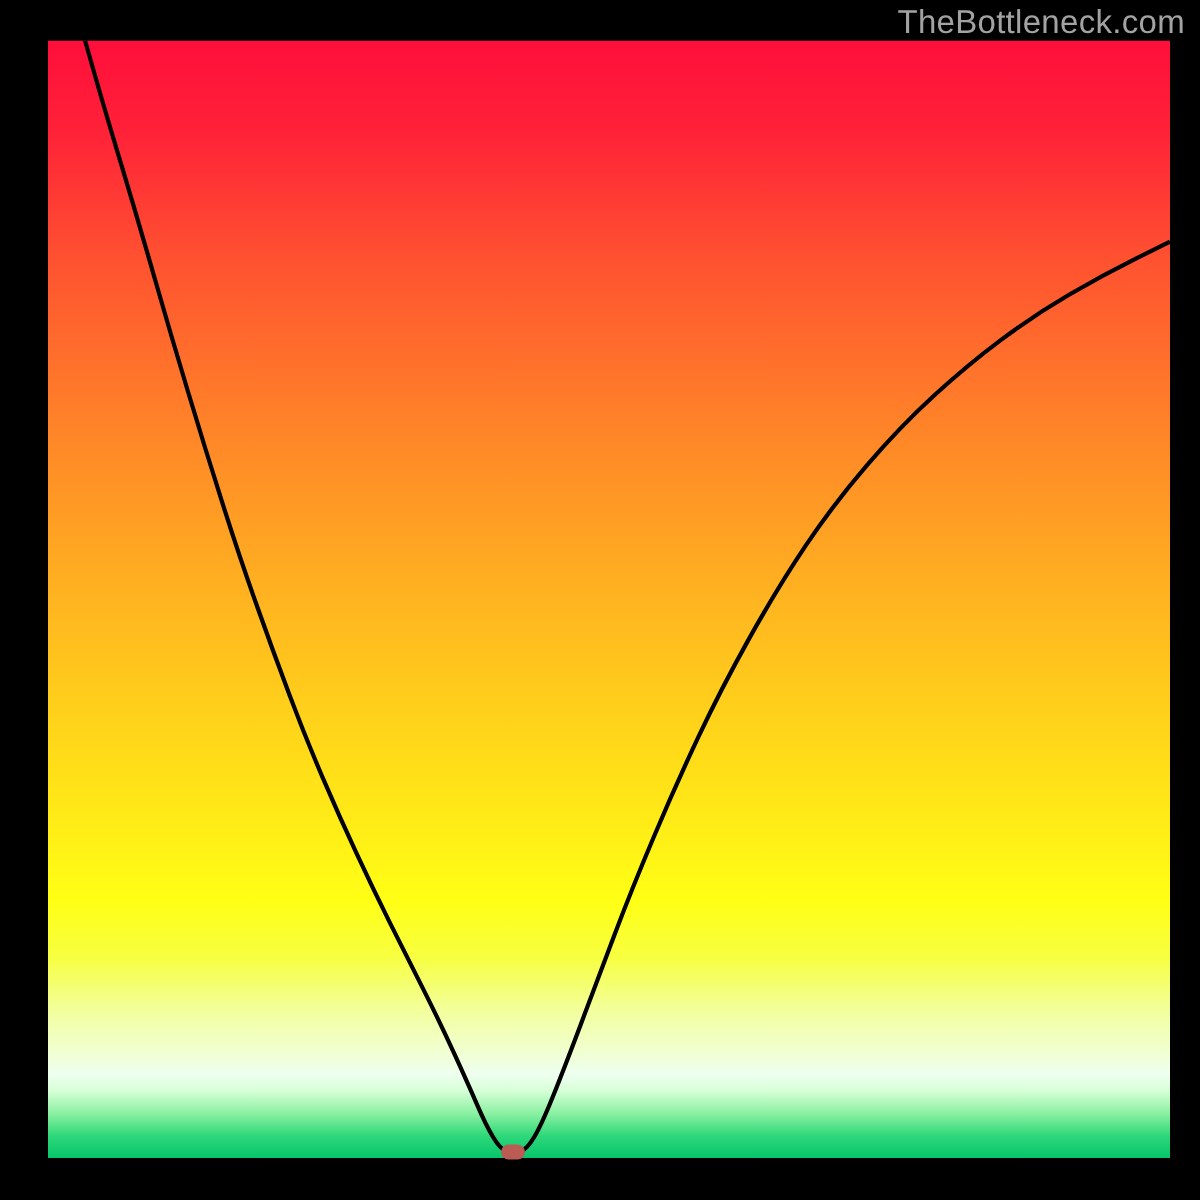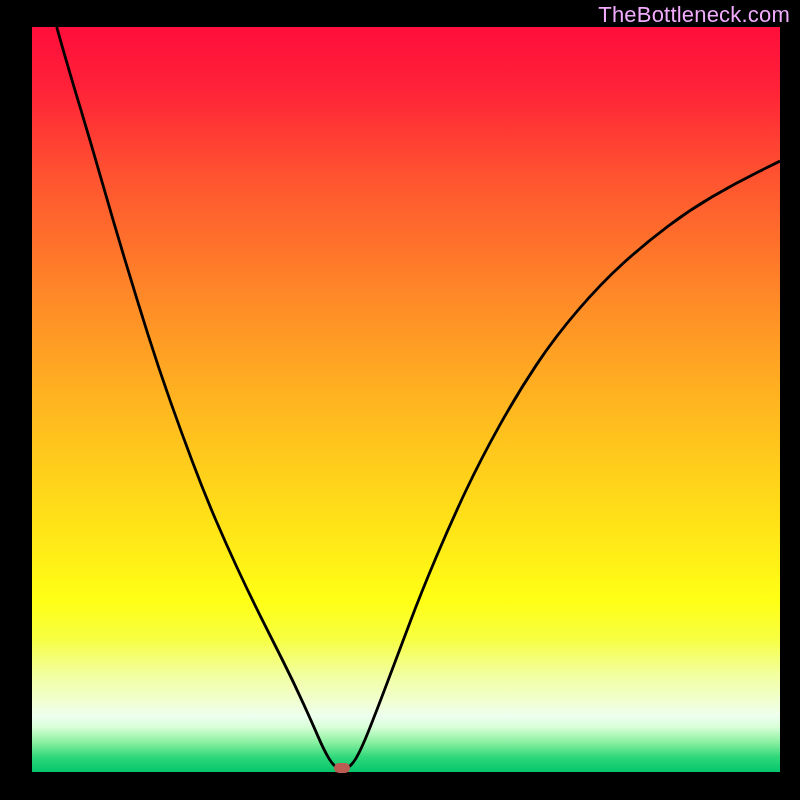--- a/index.html
+++ b/index.html
@@ -13,21 +13,21 @@
   .outer {
     position: relative;
     width: 800px;
     height: 800px;
     background: #000000;
   }
   .watermark {
     position: absolute;
     top: 2px;
     right: 10px;
-    color: #f0abfc;
+    color: #a3a3a3;
     font-family: Arial, Helvetica, sans-serif;
     font-size: 22px;
     font-weight: 500;
     letter-spacing: 0.2px;
   }
   .plot-area {
     position: absolute;
     left: 32px;
     top: 27px;
     width: 748px;

